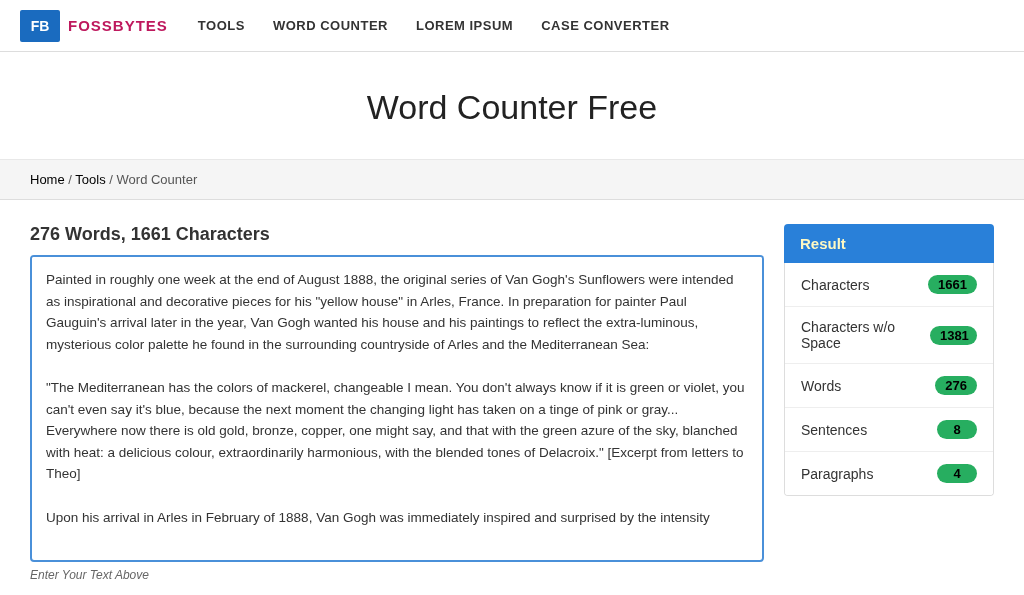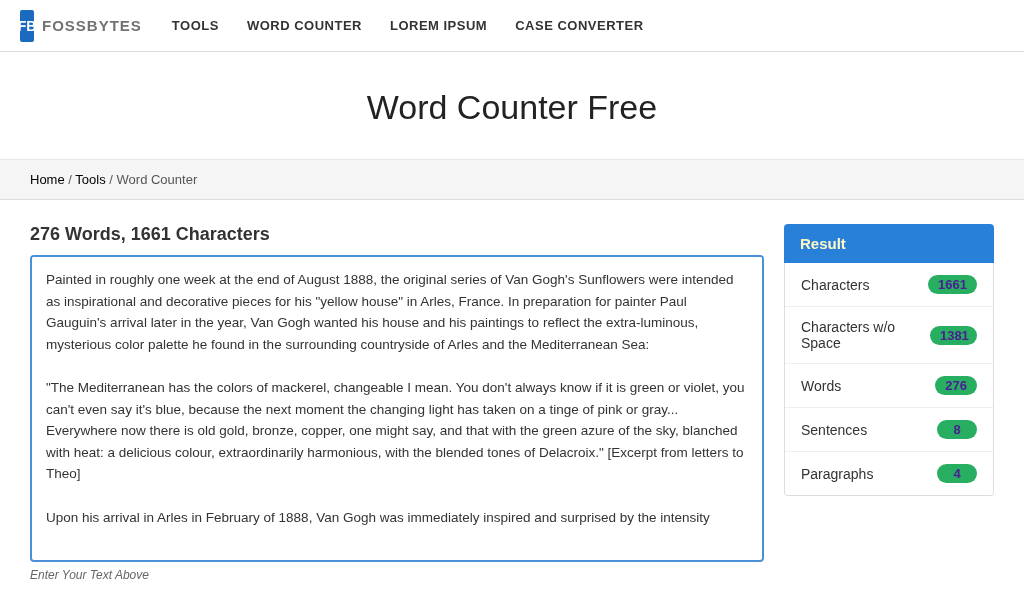--- a/index.html
+++ b/index.html
@@ -9,26 +9,26 @@
     .navbar {
       display: flex; align-items: center;
       border-bottom: 1px solid #ddd;
       padding: 0 20px; height: 52px;
       background: #fff;
     }
     .logo-area {
       display: flex; align-items: center; gap: 8px; margin-right: 30px;
     }
     .logo-box {
-      width: 14px; height: 32px; background: #1a6bbf;
+      width: 40px; height: 32px; background: #1a6bbf;
       display: flex; align-items: center; justify-content: center;
       color: #fff; font-weight: 900; font-size: 14px; border-radius: 2px;
     }
     .logo-text {
-      color: #737373; font-weight: 700; font-size: 15px; letter-spacing: 1px;
+      color: #be185d; font-weight: 700; font-size: 15px; letter-spacing: 1px;
     }
     .nav-links { display: flex; gap: 28px; }
     .nav-link {
       font-size: 13px; font-weight: 600; color: #333; text-decoration: none;
       letter-spacing: 0.5px; text-transform: uppercase; cursor: pointer;
     }
 
     
     .hero {
       text-align: center; padding: 36px 20px 20px;
@@ -94,21 +94,21 @@
     }
     .result-row {
       display: flex; align-items: center; justify-content: space-between;
       padding: 12px 16px;
       border-bottom: 1px solid #eee;
       background: #fff;
     }
     .result-row:last-child { border-bottom: none; }
     .result-label { font-size: 14px; color: #333; }
     .result-badge {
-      background: #27ae60; color: #4c1d95;
+      background: #27ae60; color: #000000;
       border-radius: 12px; padding: 2px 10px;
       font-size: 13px; font-weight: 600; min-width: 40px;
       text-align: center;
     }
   </style>
 </head>
 <body>
 
 <nav class="navbar">
   <div class="logo-area">

